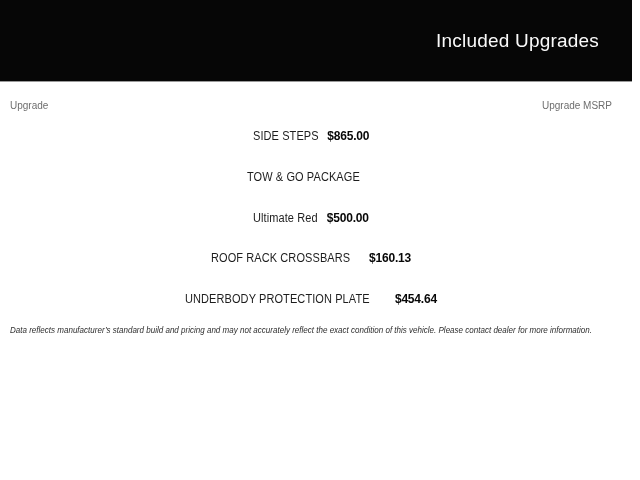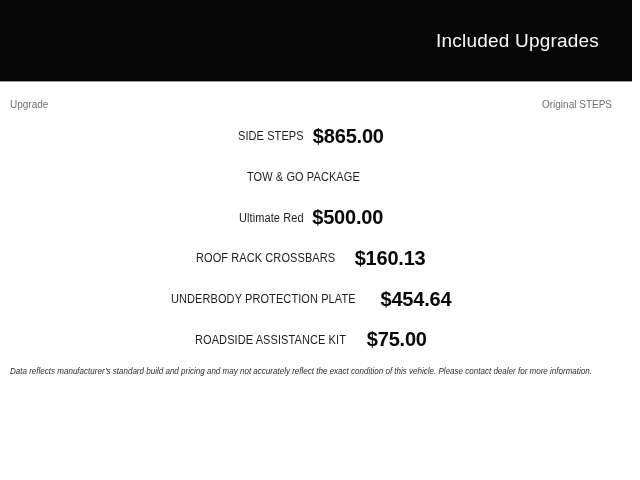--- a/index.html
+++ b/index.html
@@ -32,21 +32,21 @@
     font-size: 19px;
     font-weight: 400;
     letter-spacing: 0.2px;
   }
   .content {
     padding: 0 20px 0 10px;
   }
   .col-headers {
     display: flex;
     justify-content: space-between;
-    align-items: flex-start;
+    align-items: center;
     padding-top: 17px;
     height: 12px;
     line-height: 11px;
     font-size: 10px;
     color: var(--column_header_text, #6e6e6e);
   }
   .rows {
     margin-top: 5px;
   }
   .row {
@@ -57,21 +57,21 @@
   }
   .upgrade-name {
     font-size: 12.5px;
     color: var(--row_label_text, #1d1d1d);
     letter-spacing: 0.1px;
     white-space: nowrap;
     transform: scaleX(0.88);
     transform-origin: left center;
   }
   .upgrade-price {
-    font-size: 20px;
+    font-size: 12px;
     font-weight: 700;
     color: var(--price_text, #070707);
     letter-spacing: -0.2px;
     white-space: nowrap;
   }
   .disclaimer {
     margin: 0;
     padding-top: 5px;
     font-size: 9.5px;
     font-style: italic;
@@ -87,21 +87,21 @@
 <div class="screen">
 
   <header class="hero">
     <h1 class="hero-title">Included Upgrades</h1>
   </header>
 
   <main class="content">
 
     <div class="col-headers">
       <span class="col-h">Upgrade</span>
-      <span class="col-h">Original STEPS</span>
+      <span class="col-h">Upgrade MSRP</span>
     </div>
 
     <div class="rows">
   <div class="row">
     <span class="upgrade-name">SIDE STEPS</span>
     <span class="upgrade-price">$865.00</span>
   </div>
 
   <div class="row">
     <span class="upgrade-name">TOW &amp; GO PACKAGE</span>
@@ -117,22 +117,18 @@
     <span class="upgrade-price">$160.13</span>
   </div>
 
   <div class="row">
     <span class="upgrade-name">UNDERBODY PROTECTION PLATE</span>
     <span class="upgrade-price">$454.64</span>
   </div>
 
 
 
-  <div class="row">
-    <span class="upgrade-name">ROADSIDE ASSISTANCE KIT</span>
-    <span class="upgrade-price">$75.00</span>
-  </div>
 </div>
 
     <p class="disclaimer">Data reflects manufacturer’s standard build and pricing and may not accurately reflect the exact condition of this vehicle. Please contact dealer for more information.</p>
 
   </main>
 </div>
 
 </body></html>

